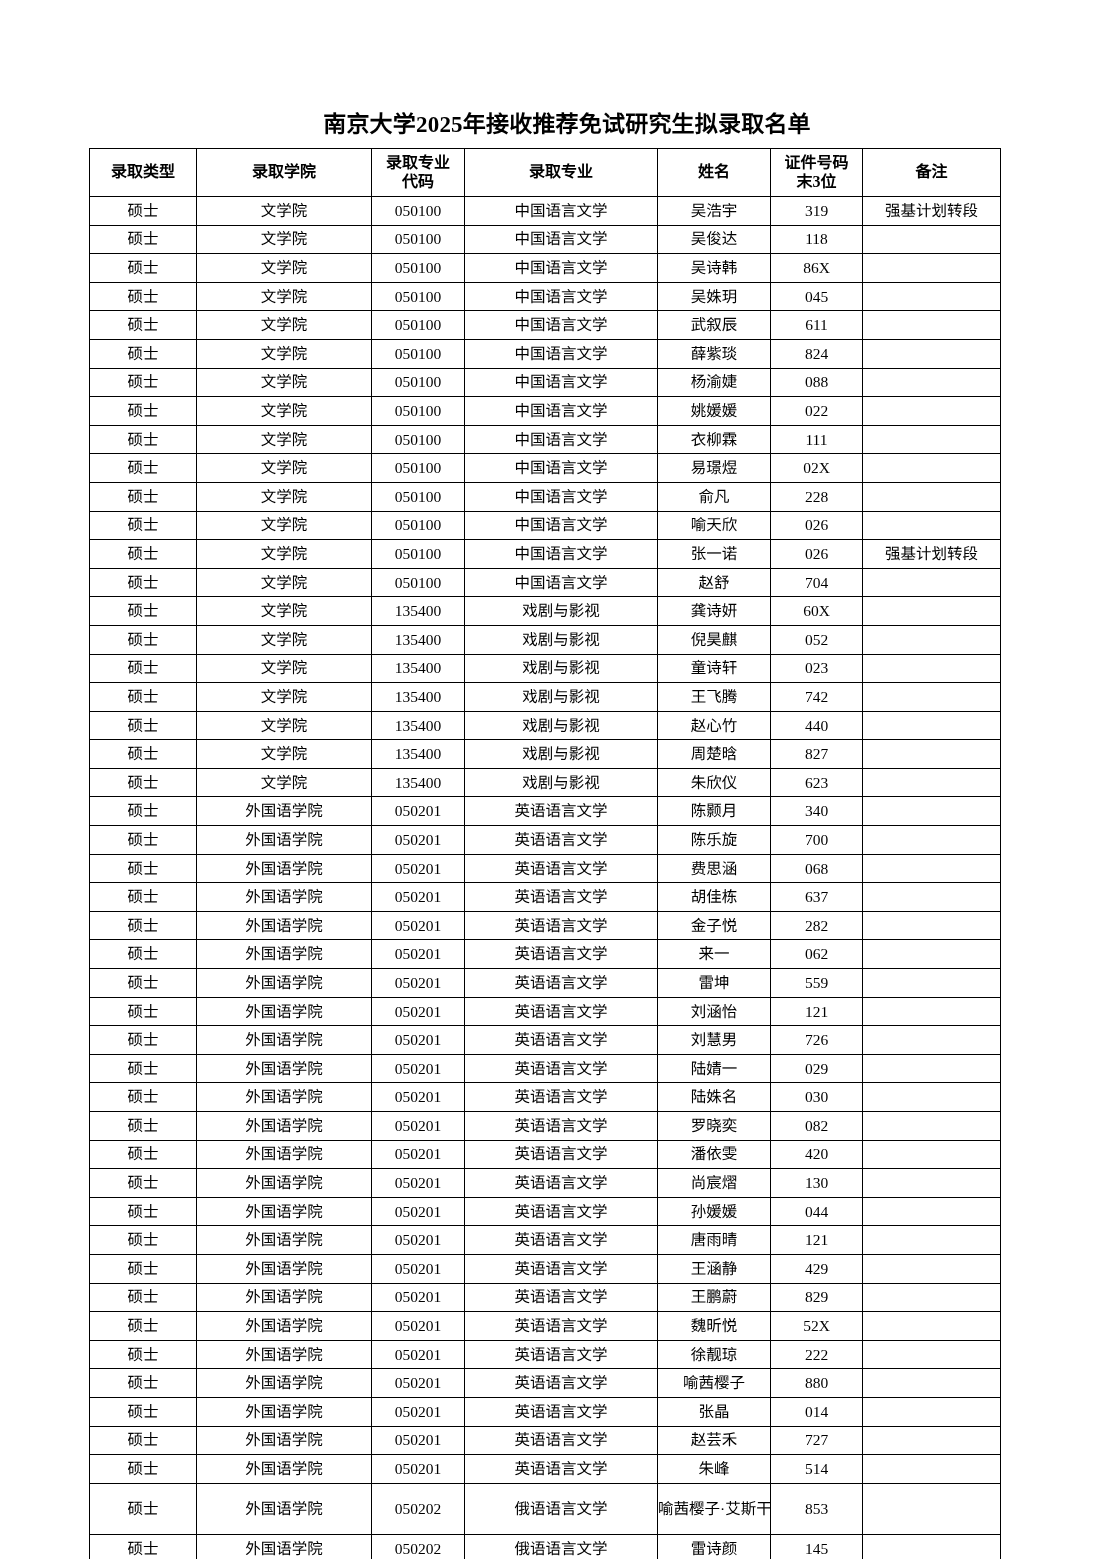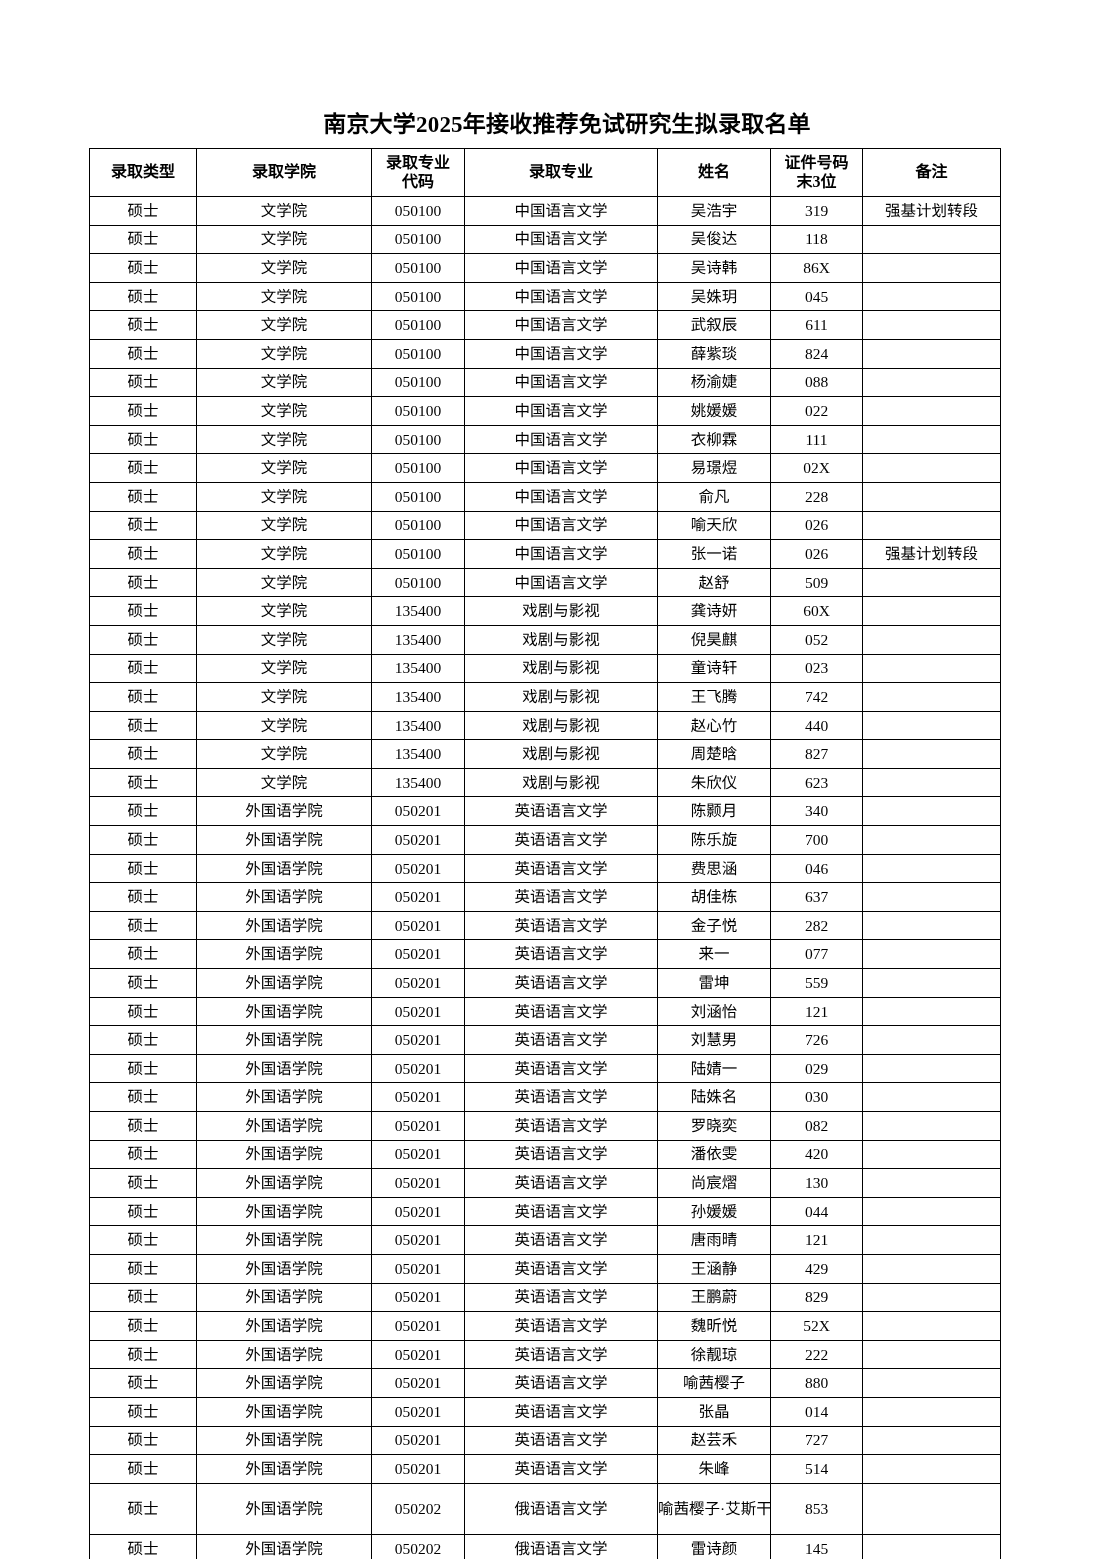--- a/index.html
+++ b/index.html
@@ -285,21 +285,21 @@
             <td>张一诺</td>
             <td>026</td>
             <td>强基计划转段</td>
           </tr>
           <tr>
             <td>硕士</td>
             <td>文学院</td>
             <td>050100</td>
             <td>中国语言文学</td>
             <td>赵舒</td>
-            <td>509</td>
+            <td>704</td>
             <td></td>
           </tr>
           <tr>
             <td>硕士</td>
             <td>文学院</td>
             <td>135400</td>
             <td>戏剧与影视</td>
             <td>龚诗妍</td>
             <td>60X</td>
             <td></td>
@@ -375,21 +375,21 @@
             <td>陈乐旋</td>
             <td>700</td>
             <td></td>
           </tr>
           <tr>
             <td>硕士</td>
             <td>外国语学院</td>
             <td>050201</td>
             <td>英语语言文学</td>
             <td>费思涵</td>
-            <td>046</td>
+            <td>068</td>
             <td></td>
           </tr>
           <tr>
             <td>硕士</td>
             <td>外国语学院</td>
             <td>050201</td>
             <td>英语语言文学</td>
             <td>胡佳栋</td>
             <td>637</td>
             <td></td>
@@ -402,21 +402,21 @@
             <td>金子悦</td>
             <td>282</td>
             <td></td>
           </tr>
           <tr>
             <td>硕士</td>
             <td>外国语学院</td>
             <td>050201</td>
             <td>英语语言文学</td>
             <td>来一</td>
-            <td>077</td>
+            <td>062</td>
             <td></td>
           </tr>
           <tr>
             <td>硕士</td>
             <td>外国语学院</td>
             <td>050201</td>
             <td>英语语言文学</td>
             <td>雷坤</td>
             <td>559</td>
             <td></td>

